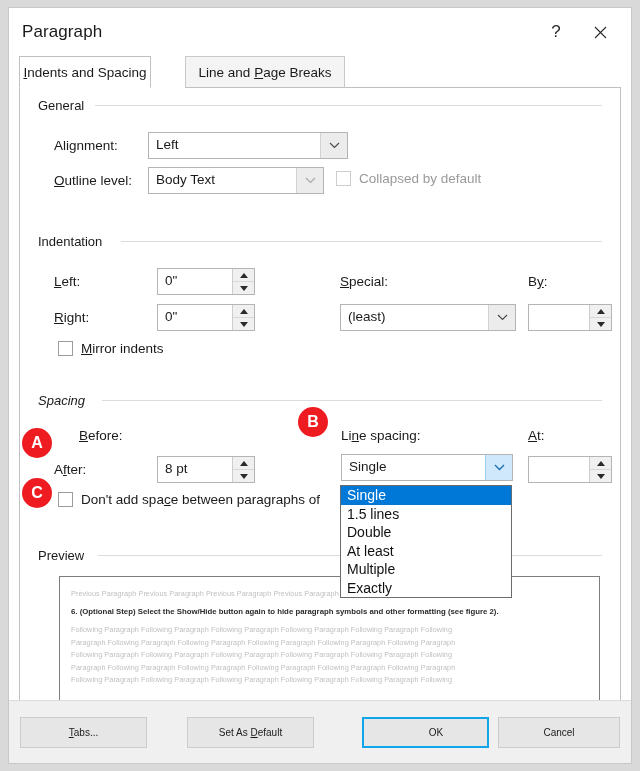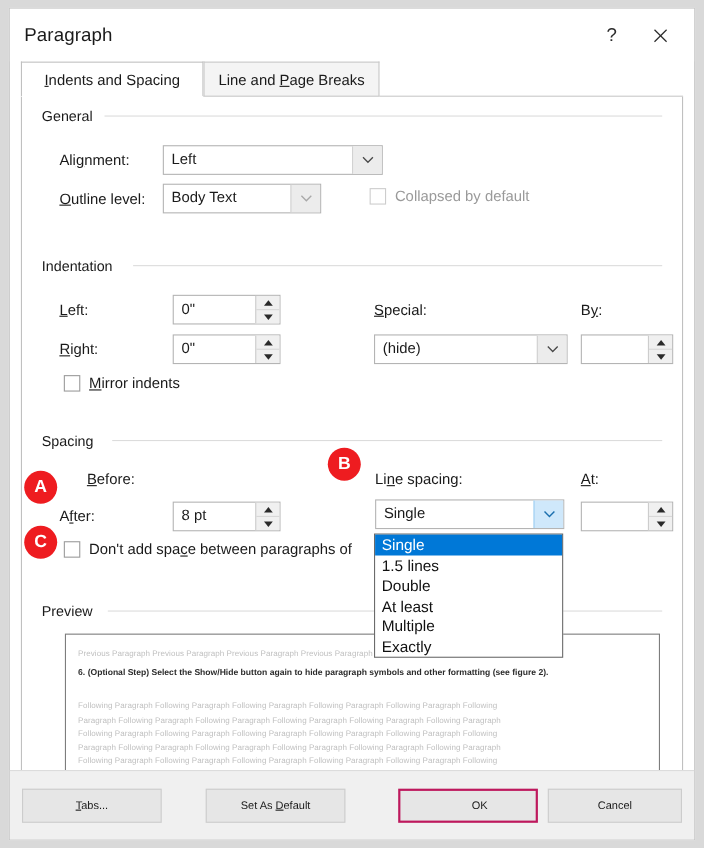--- a/index.html
+++ b/index.html
@@ -33,21 +33,21 @@
   
   #tabstrip{
     position:absolute;left:0;top:48px;width:100%;height:32px;
   }
   .tab{
     position:absolute;top:0;height:32px;
     display:flex;align-items:center;justify-content:center;
     font-size:13.5px;color:#1a1a1a;box-sizing:border-box;cursor:default;
   }
   #tab-0{
-    left:10px;width:166px;background:#ffffff;
+    left:10px;width:132px;background:#ffffff;
     border:1px solid #c0c0c0;border-bottom:1px solid #ffffff;
   }
   #tab-1{
     left:176px;width:160px;background:#f4f4f4;
     border:1px solid #c9c9c9;border-bottom:1px solid #c0c0c0;
   }
   #tab-underline{
     position:absolute;left:336px;top:79px;right:10px;height:1px;background:#c0c0c0;
   }
   
@@ -123,35 +123,35 @@
   #previewbox{
     position:absolute;left:39px;top:488px;right:20px;height:138px;
     border:1px solid #7d7d7d;background:#ffffff;box-sizing:border-box;overflow:hidden;
   }
   .pvline{
     font-size:7.3px;color:#bfbfbf;white-space:nowrap;overflow:hidden;
     line-height:12.5px;letter-spacing:.05px;
   }
   .pvsample{
     font-size:7.8px;color:#2b2b2b;font-weight:bold;white-space:nowrap;overflow:hidden;
-    line-height:12.5px;margin:5px 0 18px 0;
+    line-height:12.5px;margin:5px 0 6px 0;
   }
   #pvinner{padding:11px 11px 0 11px;}
   
   #footer{
     position:absolute;left:0;right:0;bottom:0;height:62px;background:#f0f0f0;
     border-top:1px solid #dcdcdc;
   }
   .btn{
     position:absolute;top:16px;height:31px;background:#e6e6e6;
     border:1px solid #cccccc;box-sizing:border-box;
     display:flex;align-items:center;justify-content:center;
     font-size:10px;color:#1a1a1a;cursor:default;
   }
-  .btn.primary{background:#e6e6e6;border:2px solid #be185d;padding-left:21px;}
+  .btn.primary{background:#e6e6e6;border:2px solid #0ea5e9;padding-left:21px;}
   
   .badge{
     position:absolute;width:30px;height:30px;border-radius:50%;
     background:#ee1c20;
     display:flex;align-items:center;justify-content:center;
     color:#ffffff;font-size:16px;font-weight:bold;
     box-shadow:0 0 0 1.5px #ffffff;
     z-index:60;
   }
 </style>
@@ -190,21 +190,21 @@
     <div class="combo" style="left:128px;top:44px;width:200px;">
       <div class="ctext">Left</div>
       <div class="carrow">
         <svg class="chev" width="11" height="7" viewBox="0 0 11 7">
           <polyline points="1,1 5.5,5.5 10,1" fill="none" stroke="#4a4a4a" stroke-width="1.2"></polyline>
         </svg>
       </div>
     </div>
 
     <div class="flabel" style="left:34px;top:85px;"><span class="u">O</span>utline level:</div>
-    <div class="combo" style="left:128px;top:79px;width:144px;">
+    <div class="combo" style="left:128px;top:79px;width:176px;">
       <div class="ctext">Body Text</div>
       <div class="carrow">
         <svg class="chev" width="11" height="7" viewBox="0 0 11 7">
           <polyline points="1,1 5.5,5.5 10,1" fill="none" stroke="#a8a8a8" stroke-width="1.2"></polyline>
         </svg>
       </div>
     </div>
 
     <div class="cbwrap" style="left:316px;top:83px;">
       <div class="cbbox dim"></div>
@@ -235,21 +235,21 @@
             <div class="tri up"></div>
           </div>
         <div class="sb dn">
             <div class="tri dn"></div>
           </div>
       </div>
     </div>
 
     <div class="flabel" style="left:320px;top:186px;"><span class="u">S</span>pecial:</div>
     <div class="combo" style="left:320px;top:216px;width:176px;">
-      <div class="ctext">(hide)</div>
+      <div class="ctext">(least)</div>
       <div class="carrow">
         <svg class="chev" width="11" height="7" viewBox="0 0 11 7">
           <polyline points="1,1 5.5,5.5 10,1" fill="none" stroke="#4a4a4a" stroke-width="1.2"></polyline>
         </svg>
       </div>
     </div>
 
     <div class="flabel" style="left:508px;top:186px;">B<span class="u">y</span>:</div>
     <div class="spin" style="left:508px;top:216px;width:84px;">
       <div class="stext"></div>
@@ -261,21 +261,21 @@
             <div class="tri dn"></div>
           </div>
       </div>
     </div>
 
     <div class="cbwrap" style="left:38px;top:253px;">
       <div class="cbbox"></div>
       <div class="cblabel"><span class="u">M</span>irror indents</div>
     </div>
 
-    <div class="grouplabel" style="left:18px;top:305px;">Spacing</div>
+    <div class="grouplabel" style="left:18px;top:305px;font-style:italic;">Spacing</div>
     <div class="grouprule" style="left:82px;top:312px;right:18px;"></div>
 
     <div class="flabel" style="left:34px;top:340px;margin-left:25px;"><span class="u">B</span>efore:</div>
 
     <div class="flabel" style="left:34px;top:374px;">A<span class="u">f</span>ter:</div>
     <div class="spin" style="left:137px;top:368px;width:98px;">
       <div class="stext">8 pt</div>
       <div class="sbtns">
         <div class="sb up">
             <div class="tri up"></div>

